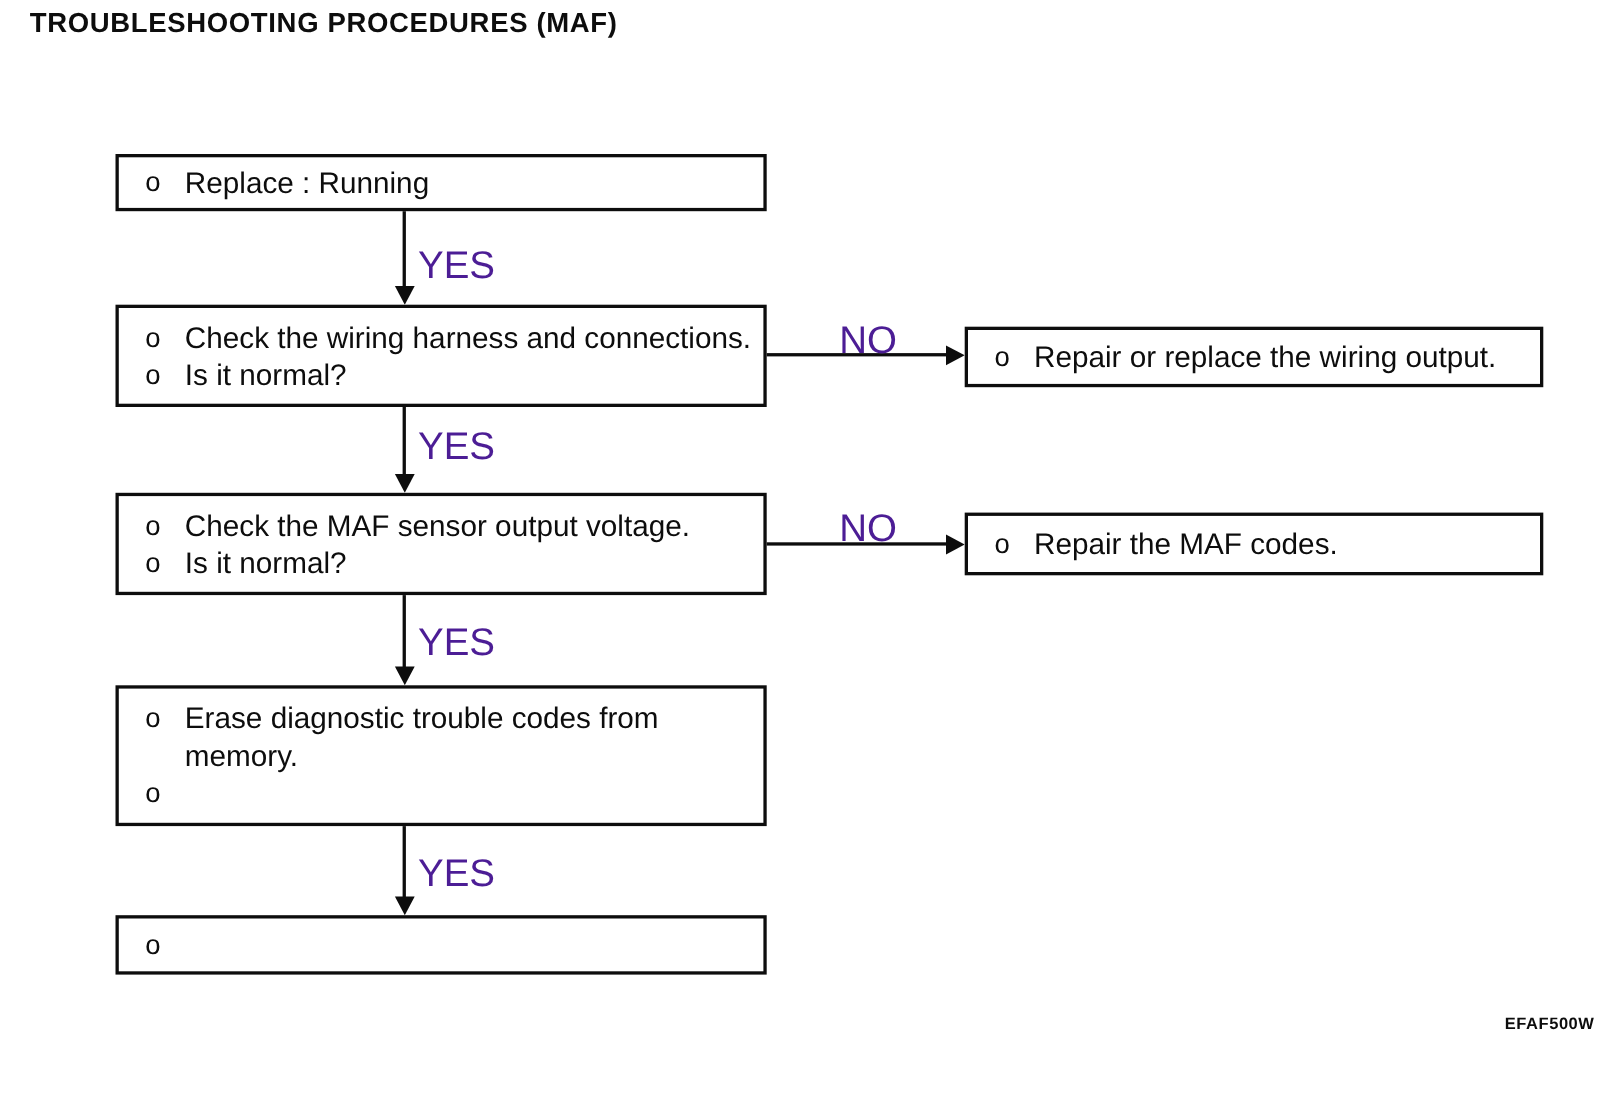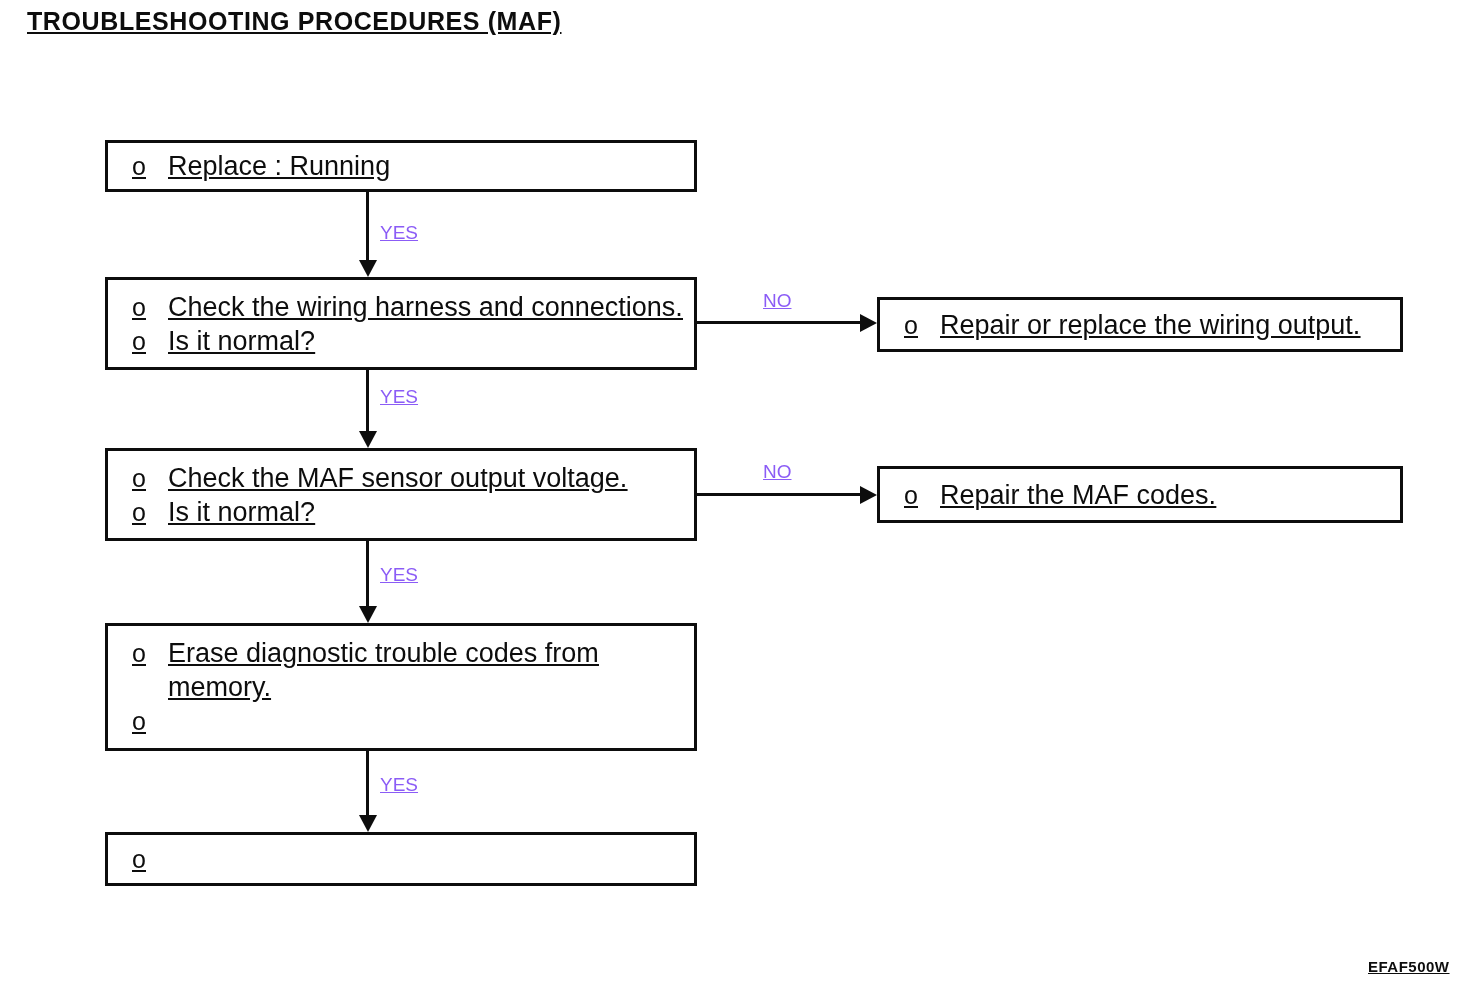--- a/index.html
+++ b/index.html
@@ -1,15 +1,15 @@
 <!DOCTYPE html>
 <html><head>
 <meta charset="utf-8">
 <style>
-  * { margin: 0; padding: 0; box-sizing: border-box; text-decoration: underline; }
+  * { margin: 0; padding: 0; box-sizing: border-box; }
   html, body { background: #ffffff; }
   body {
     font-family: "Liberation Sans", "DejaVu Sans", sans-serif;
     color: #111111;
   }
   .canvas {
     position: relative;
     width: 1472px;
     height: 1004px;
     background: #ffffff;
@@ -68,28 +68,28 @@
   }
   .tri-right {
     position: absolute;
     width: 0; height: 0;
     border-top: 9px solid transparent;
     border-bottom: 9px solid transparent;
     border-left: 17px solid #0d0d0d;
   }
   .flow-label {
     position: absolute;
-    font-size: 19px;
-    color: #8b5cf6;
+    font-size: 35px;
+    color: #4c1d95;
     white-space: nowrap;
   }
   .figure-code {
     position: absolute;
     left: 1368px;
-    top: 958px;
+    top: 922px;
     font-size: 15px;
     font-weight: bold;
     letter-spacing: 0.5px;
     color: #0d0d0d;
   }
 </style>
 </head>
 <body>
 
 <div class="canvas">

